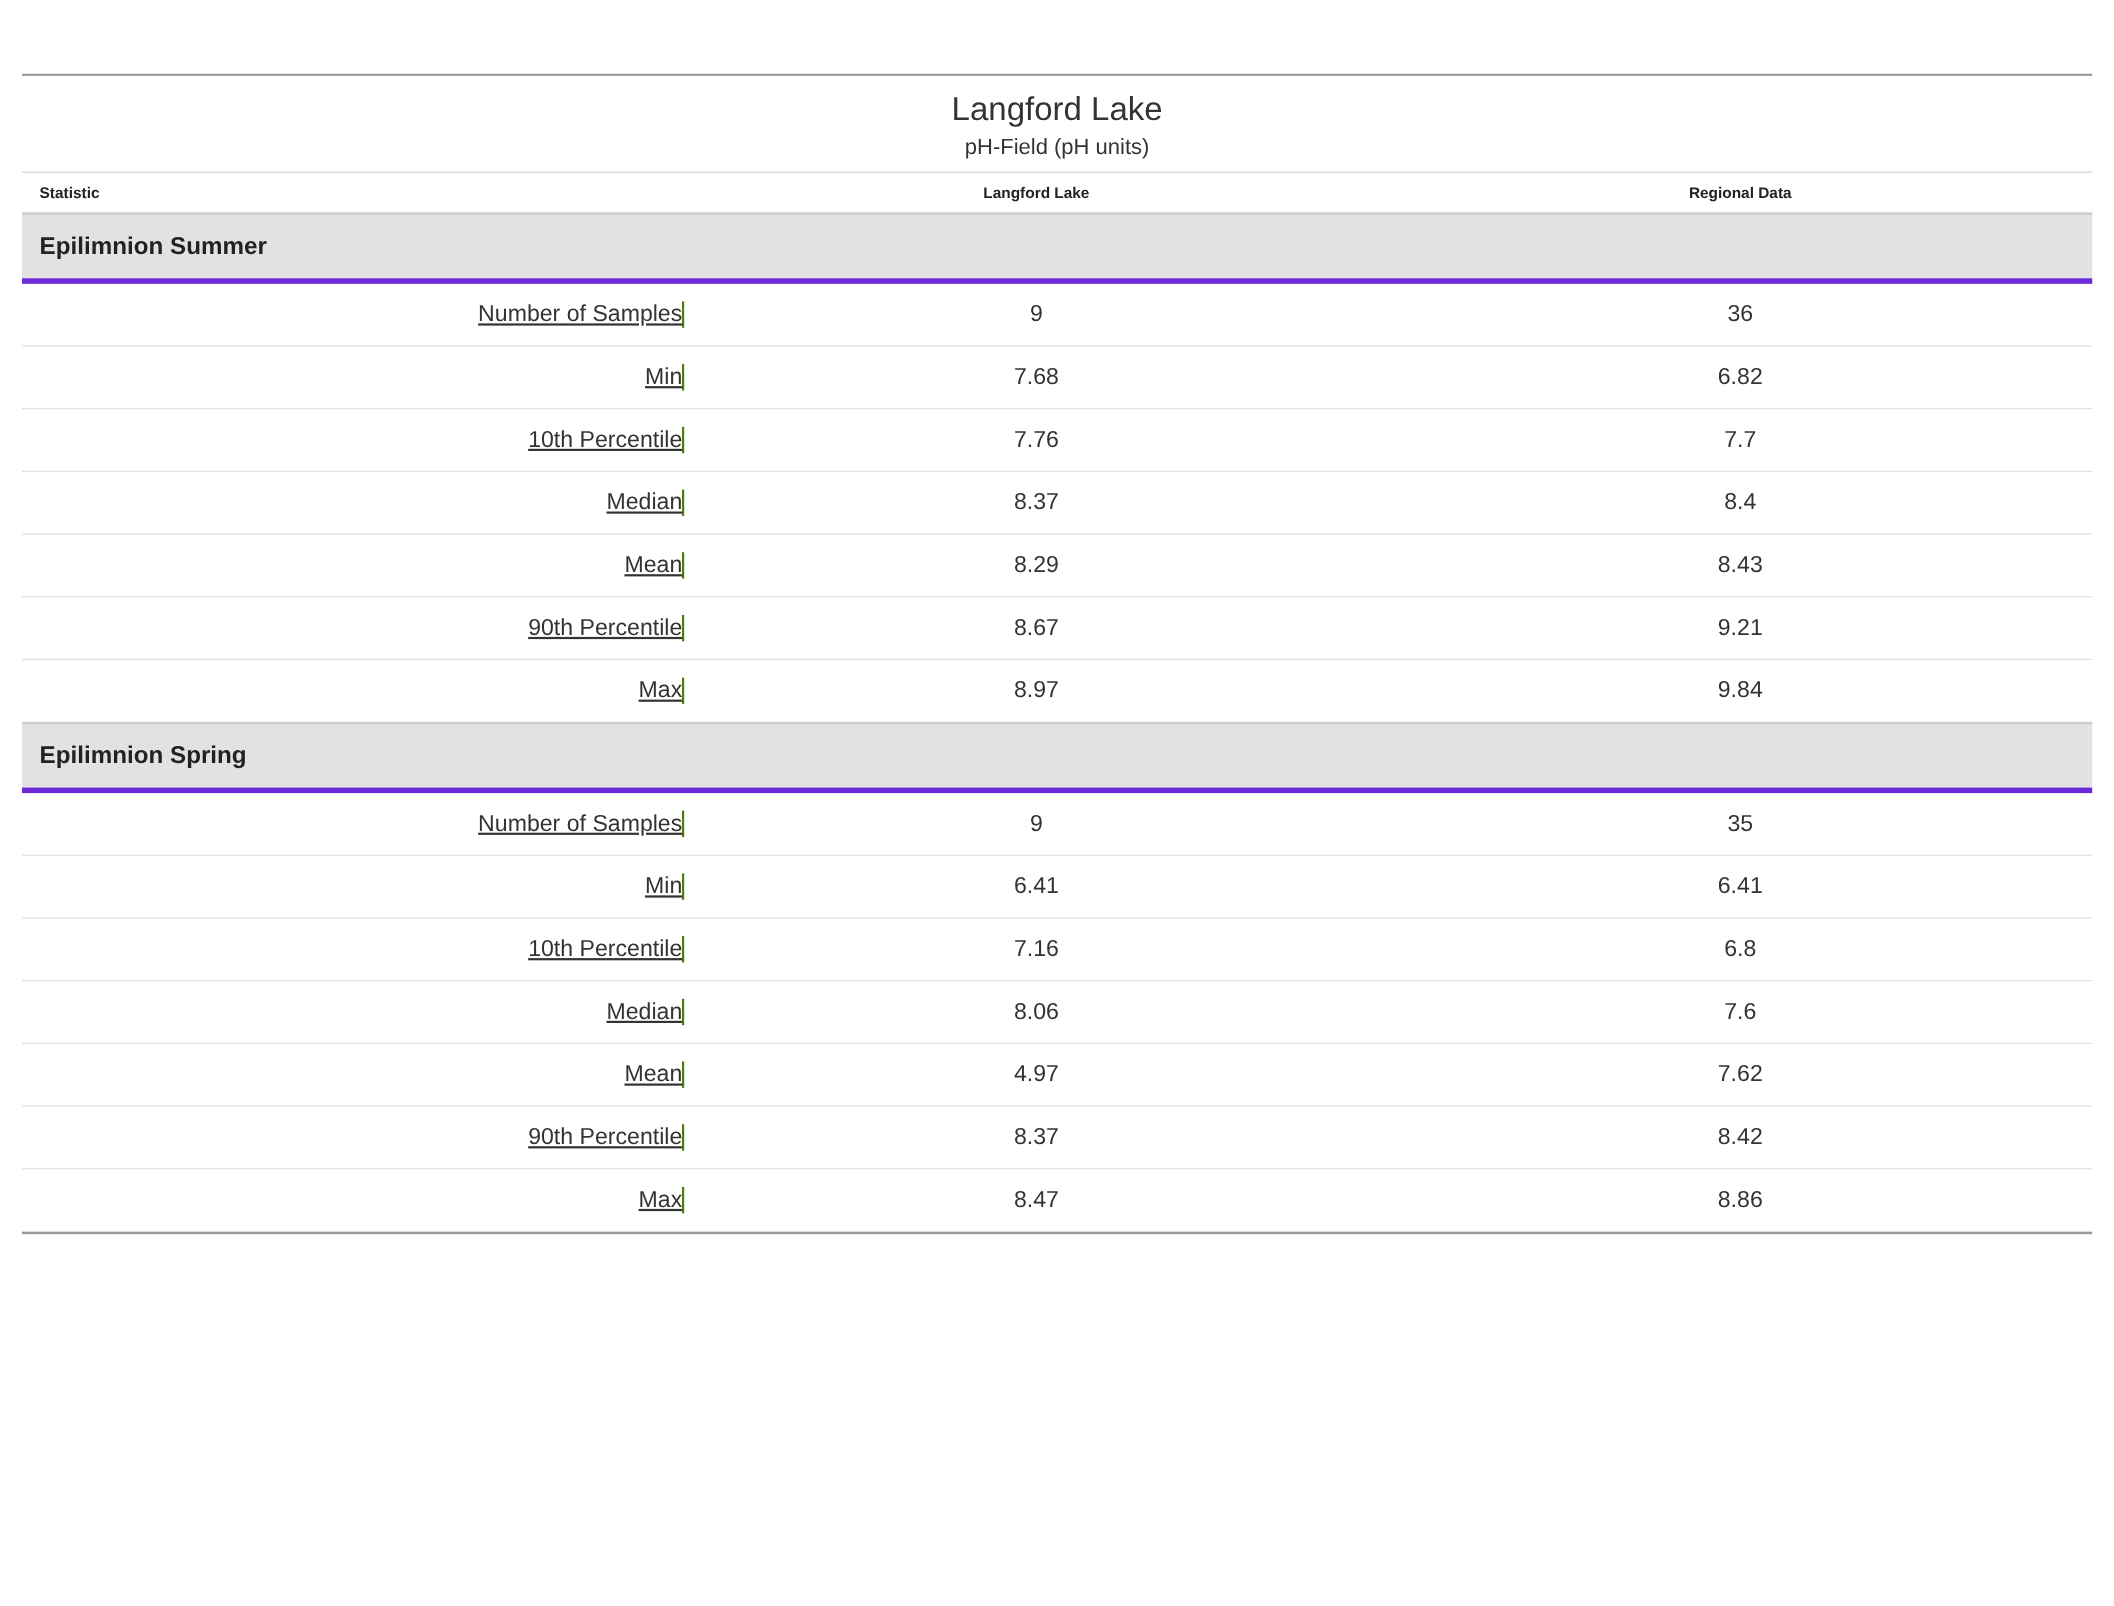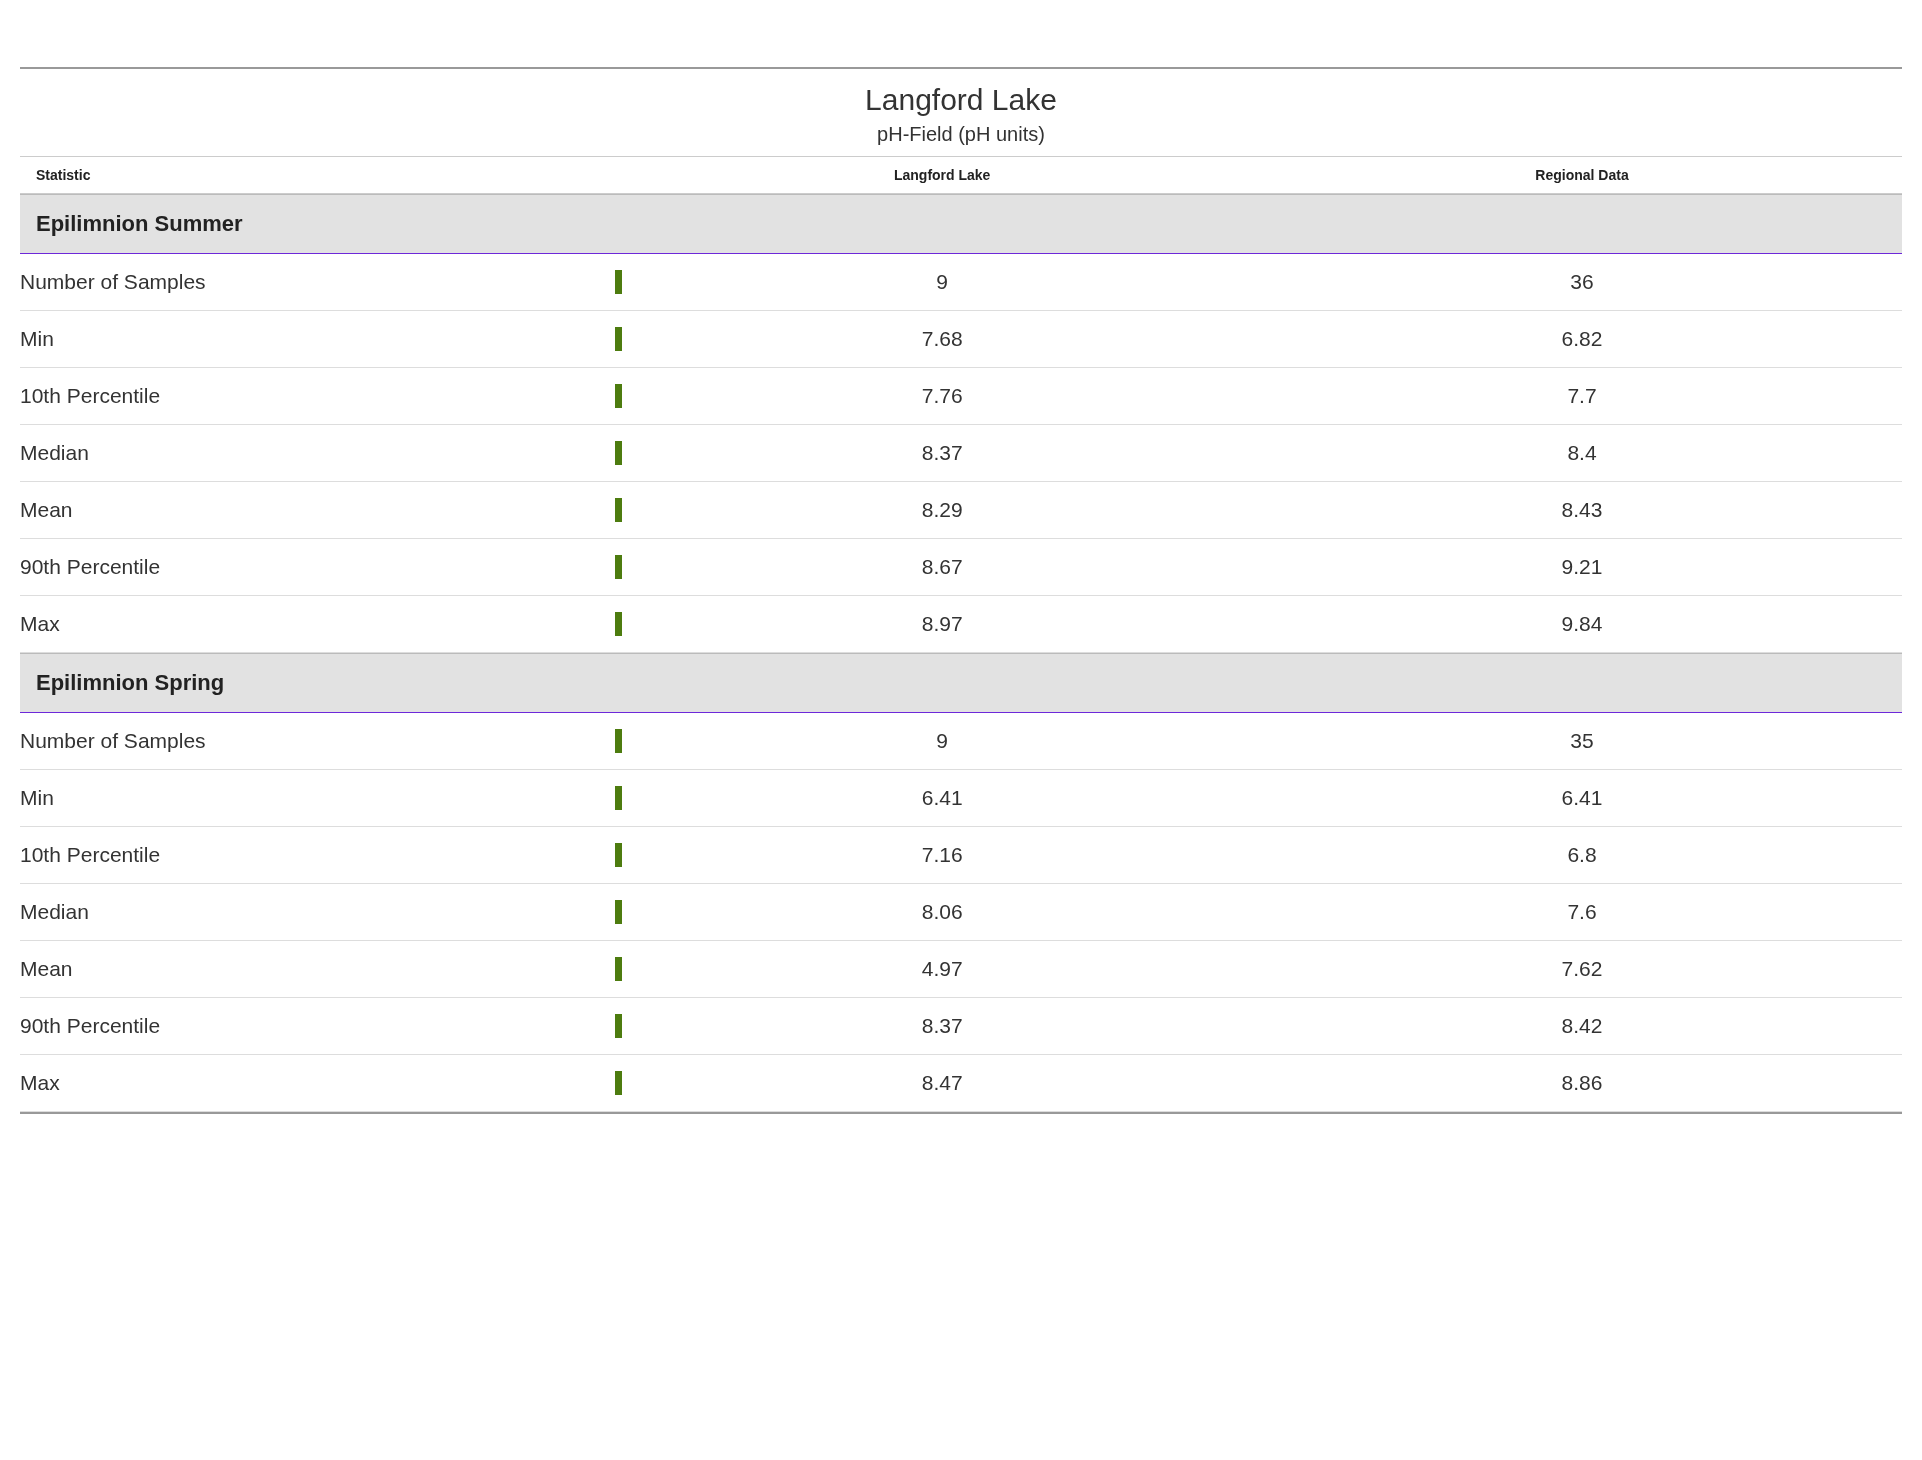--- a/index.html
+++ b/index.html
@@ -57,37 +57,38 @@
       width: 34%;
       text-align: center;
     }
     .col-val2 {
       width: 34%;
       text-align: center;
     }
     .group-header {
       background: #e2e2e2;
       border-top: 1px solid #bbb;
-      border-bottom: 1px solid #6d28d9;
+      border-bottom: 5px solid #6d28d9;
       padding: 16px;
       font-size: 22px;
       font-weight: 700;
       color: #222;
     }
     .data-row {
       display: flex;
       border-bottom: 1px solid #ddd;
       padding: 16px 0;
       font-size: 21px;
       color: #333;
     }
     .data-row .col-stat {
-      text-align: left;
-      border-right: 7px solid #4d7c0f;
+      text-align: right;
+      border-right: 2px solid #4d7c0f;
       padding-left: 0;
+      text-decoration: underline;
     }
     .data-row:last-child {
       border-bottom: none;
     }
     .group-block .data-row:last-of-type {
       border-bottom: 1px solid #ddd;
     }
   </style>
 </head>
 <body>

